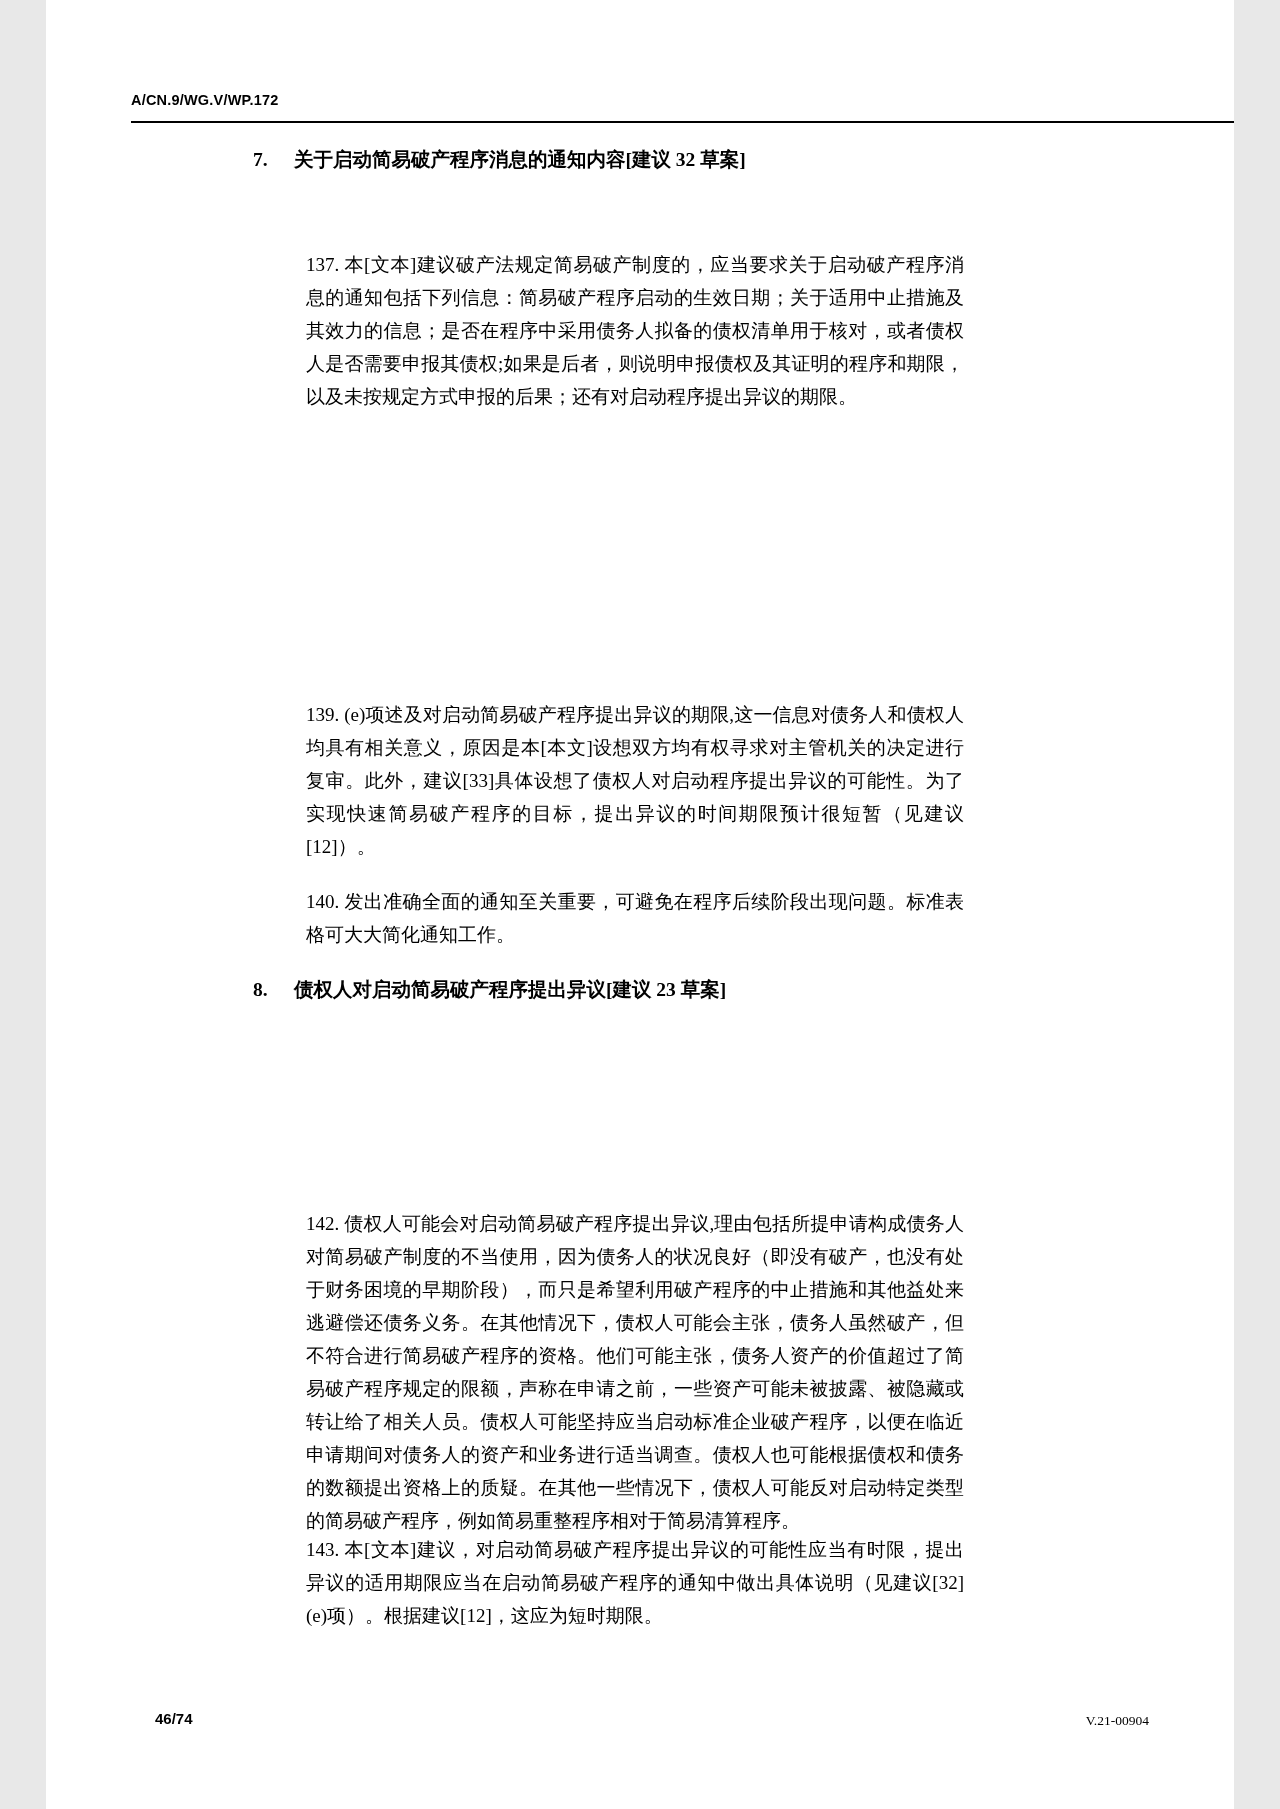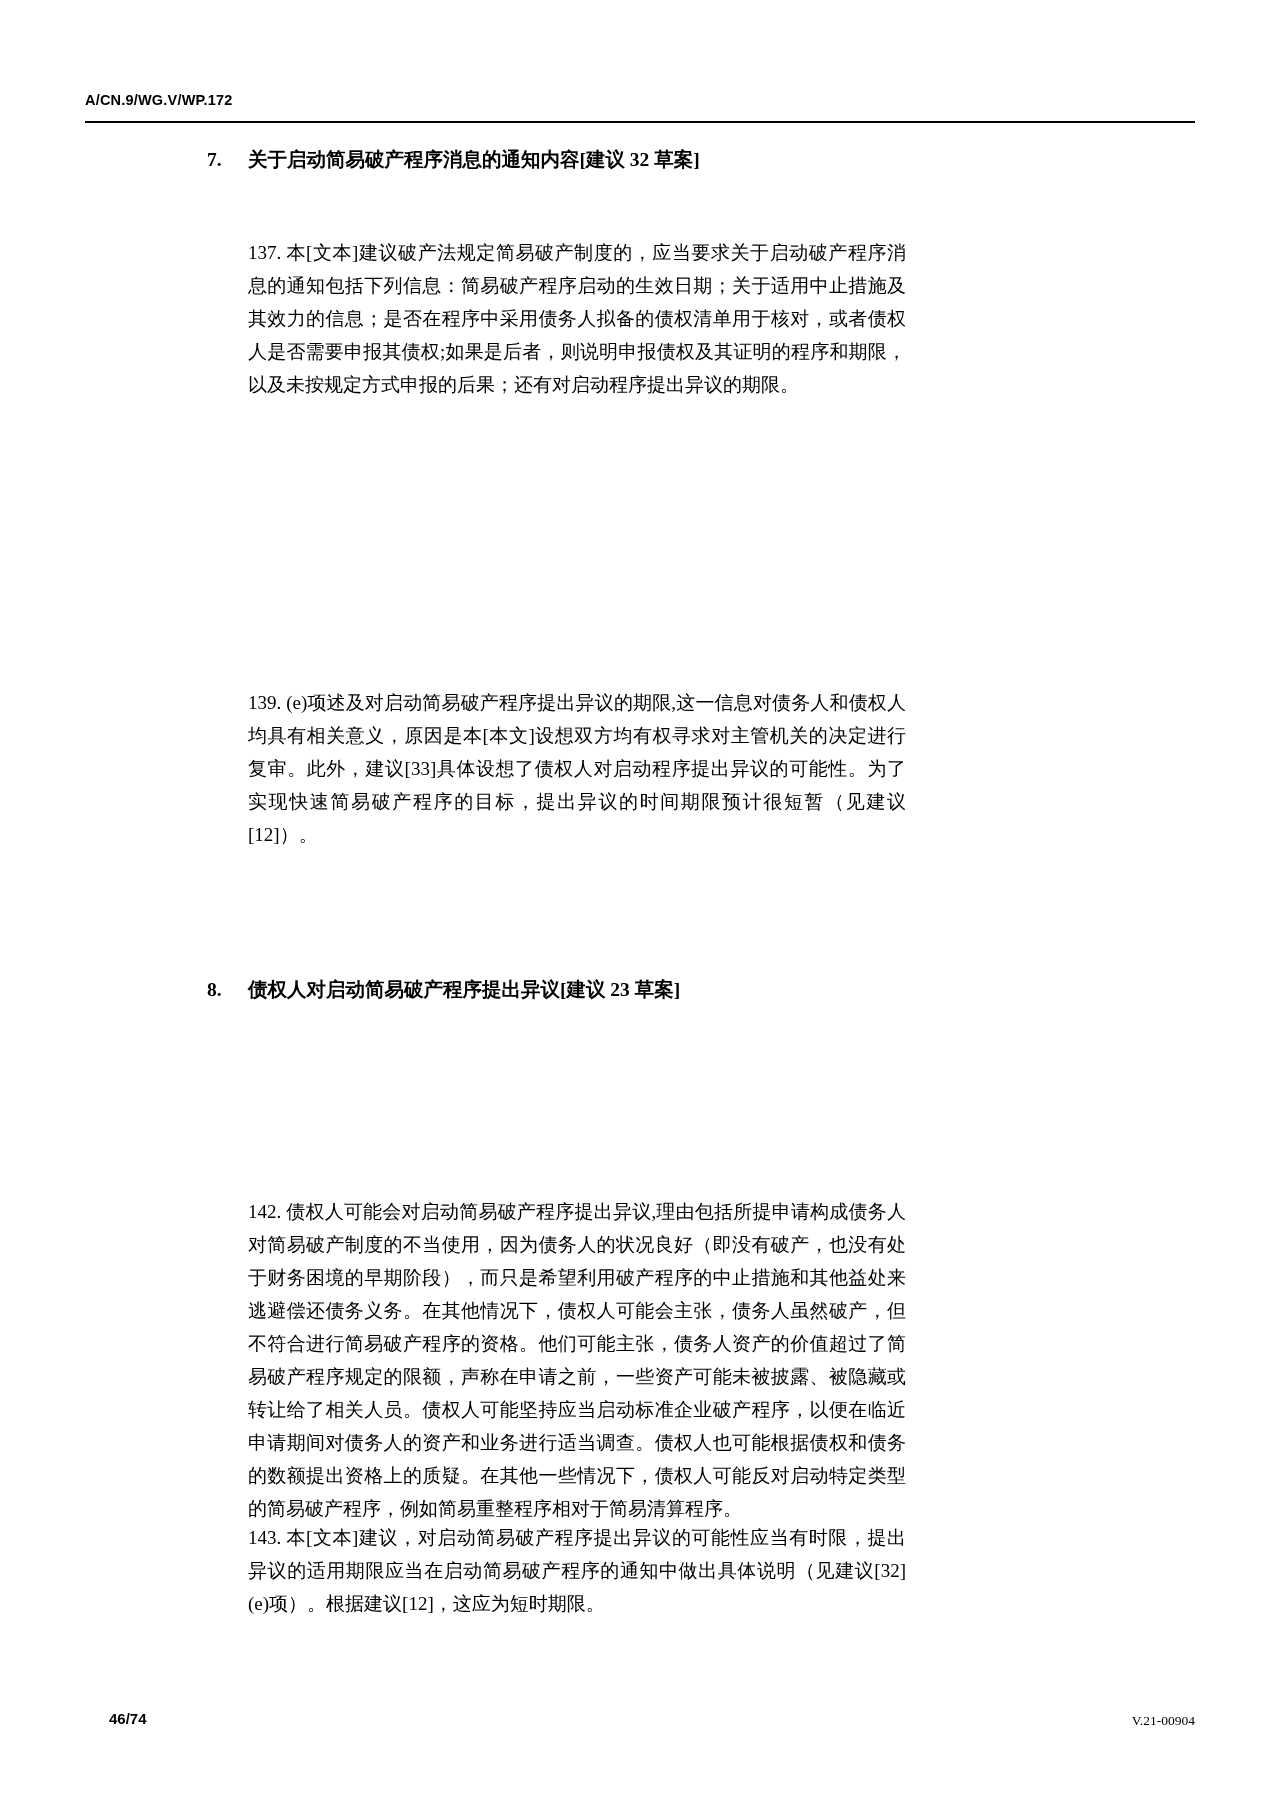--- a/index.html
+++ b/index.html
@@ -1,18 +1,18 @@
 <!DOCTYPE html>
 <html><head>
 <meta charset="utf-8">
 <style>
   html,body { margin:0; padding:0; background:#e8e8e8; }
   .page {
     position:relative;
-    width:1280px; height:1809px;
+    width:1188px; height:1809px;
     margin:0 auto;
     background:#ffffff;
     font-family:"Liberation Serif","DejaVu Serif",serif;
     color:#000;
     overflow:hidden;
   }
   .doc-symbol {
     position:absolute; left:85px; top:92px;
     font-family:"Liberation Sans","DejaVu Sans",sans-serif;
     font-weight:bold; font-size:14.5px; letter-spacing:0.2px;
@@ -25,21 +25,21 @@
     position:absolute; left:207px; width:720px;
     display:flex;
     font-weight:bold; font-size:19.5px; line-height:27px;
   }
   .heading-number { width:41px; flex:0 0 41px; }
   .heading-title { flex:1; }
   .para {
     position:absolute; left:248px; width:658px;
     font-size:19px; line-height:33px;
     text-align:justify; text-justify:inter-ideograph;
-    margin:0;
+    margin:12px;
   }
   .footer-page {
     position:absolute; left:85px; top:1710px;
     font-family:"Liberation Sans","DejaVu Sans",sans-serif;
     font-weight:bold; font-size:15px;margin-left:24px;
   }
   .footer-docnum {
     position:absolute; right:85px; top:1713px;
     font-size:13.5px;
     text-align:center;
@@ -57,20 +57,21 @@
   <div class="section-heading" style="top:146px">
     <span class="heading-number">7.</span>
     <span class="heading-title">关于启动简易破产程序消息的通知内容[建议 32 草案]</span>
   </div>
 
   <p class="para" style="top:236px">137. 本[文本]建议破产法规定简易破产制度的，应当要求关于启动破产程序消息的通知包括下列信息：简易破产程序启动的生效日期；关于适用中止措施及其效力的信息；是否在程序中采用债务人拟备的债权清单用于核对，或者债权人是否需要申报其债权;如果是后者，则说明申报债权及其证明的程序和期限，以及未按规定方式申报的后果；还有对启动程序提出异议的期限。</p>
 
 
   <p class="para" style="top:686px">139. (e)项述及对启动简易破产程序提出异议的期限,这一信息对债务人和债权人均具有相关意义，原因是本[本文]设想双方均有权寻求对主管机关的决定进行复审。此外，建议[33]具体设想了债权人对启动程序提出异议的可能性。为了实现快速简易破产程序的目标，提出异议的时间期限预计很短暂（见建议[12]）。</p>
 
+  <p class="para" style="top:873px">140. 发出准确全面的通知至关重要，可避免在程序后续阶段出现问题。标准表格可大大简化通知工作。</p>
 
   <div class="section-heading" style="top:976px">
     <span class="heading-number">8.</span>
     <span class="heading-title">债权人对启动简易破产程序提出异议[建议 23 草案]</span>
   </div>
 
 
   <p class="para" style="top:1195px">142. 债权人可能会对启动简易破产程序提出异议,理由包括所提申请构成债务人对简易破产制度的不当使用，因为债务人的状况良好（即没有破产，也没有处于财务困境的早期阶段），而只是希望利用破产程序的中止措施和其他益处来逃避偿还债务义务。在其他情况下，债权人可能会主张，债务人虽然破产，但不符合进行简易破产程序的资格。他们可能主张，债务人资产的价值超过了简易破产程序规定的限额，声称在申请之前，一些资产可能未被披露、被隐藏或转让给了相关人员。债权人可能坚持应当启动标准企业破产程序，以便在临近申请期间对债务人的资产和业务进行适当调查。债权人也可能根据债权和债务的数额提出资格上的质疑。在其他一些情况下，债权人可能反对启动特定类型的简易破产程序，例如简易重整程序相对于简易清算程序。</p>
 
   <p class="para" style="top:1521px">143. 本[文本]建议，对启动简易破产程序提出异议的可能性应当有时限，提出异议的适用期限应当在启动简易破产程序的通知中做出具体说明（见建议[32](e)项）。根据建议[12]，这应为短时期限。</p>

